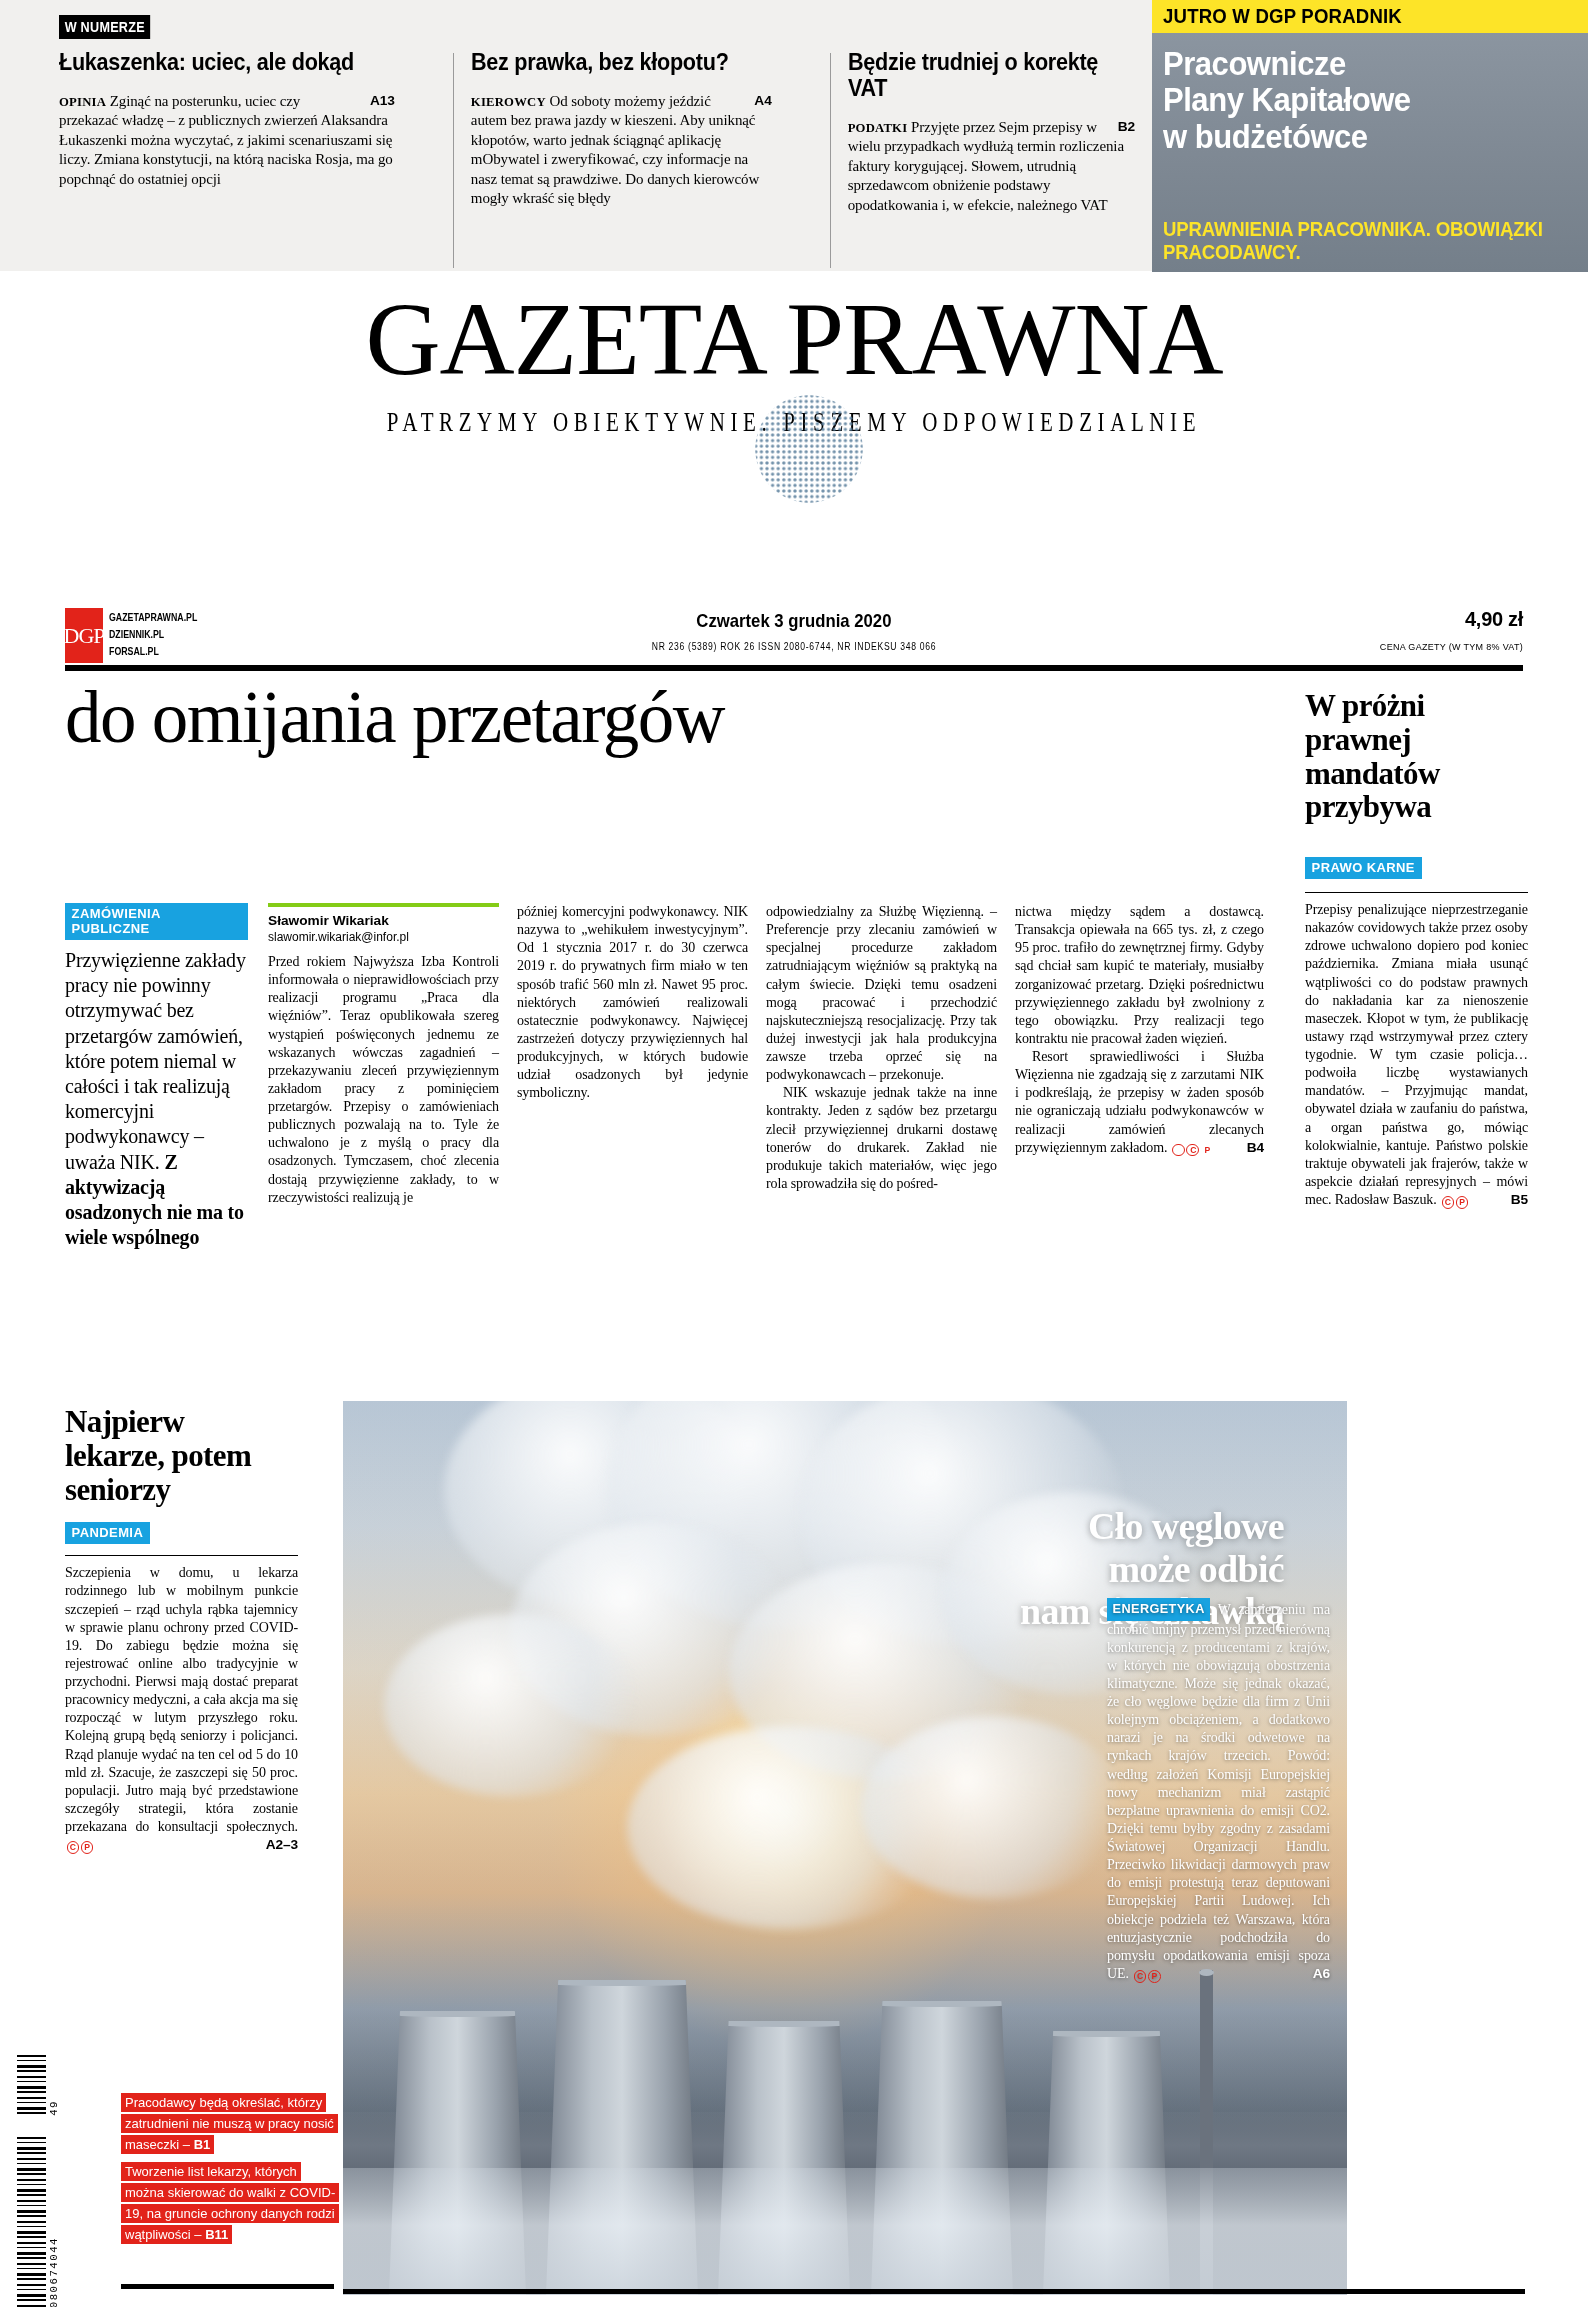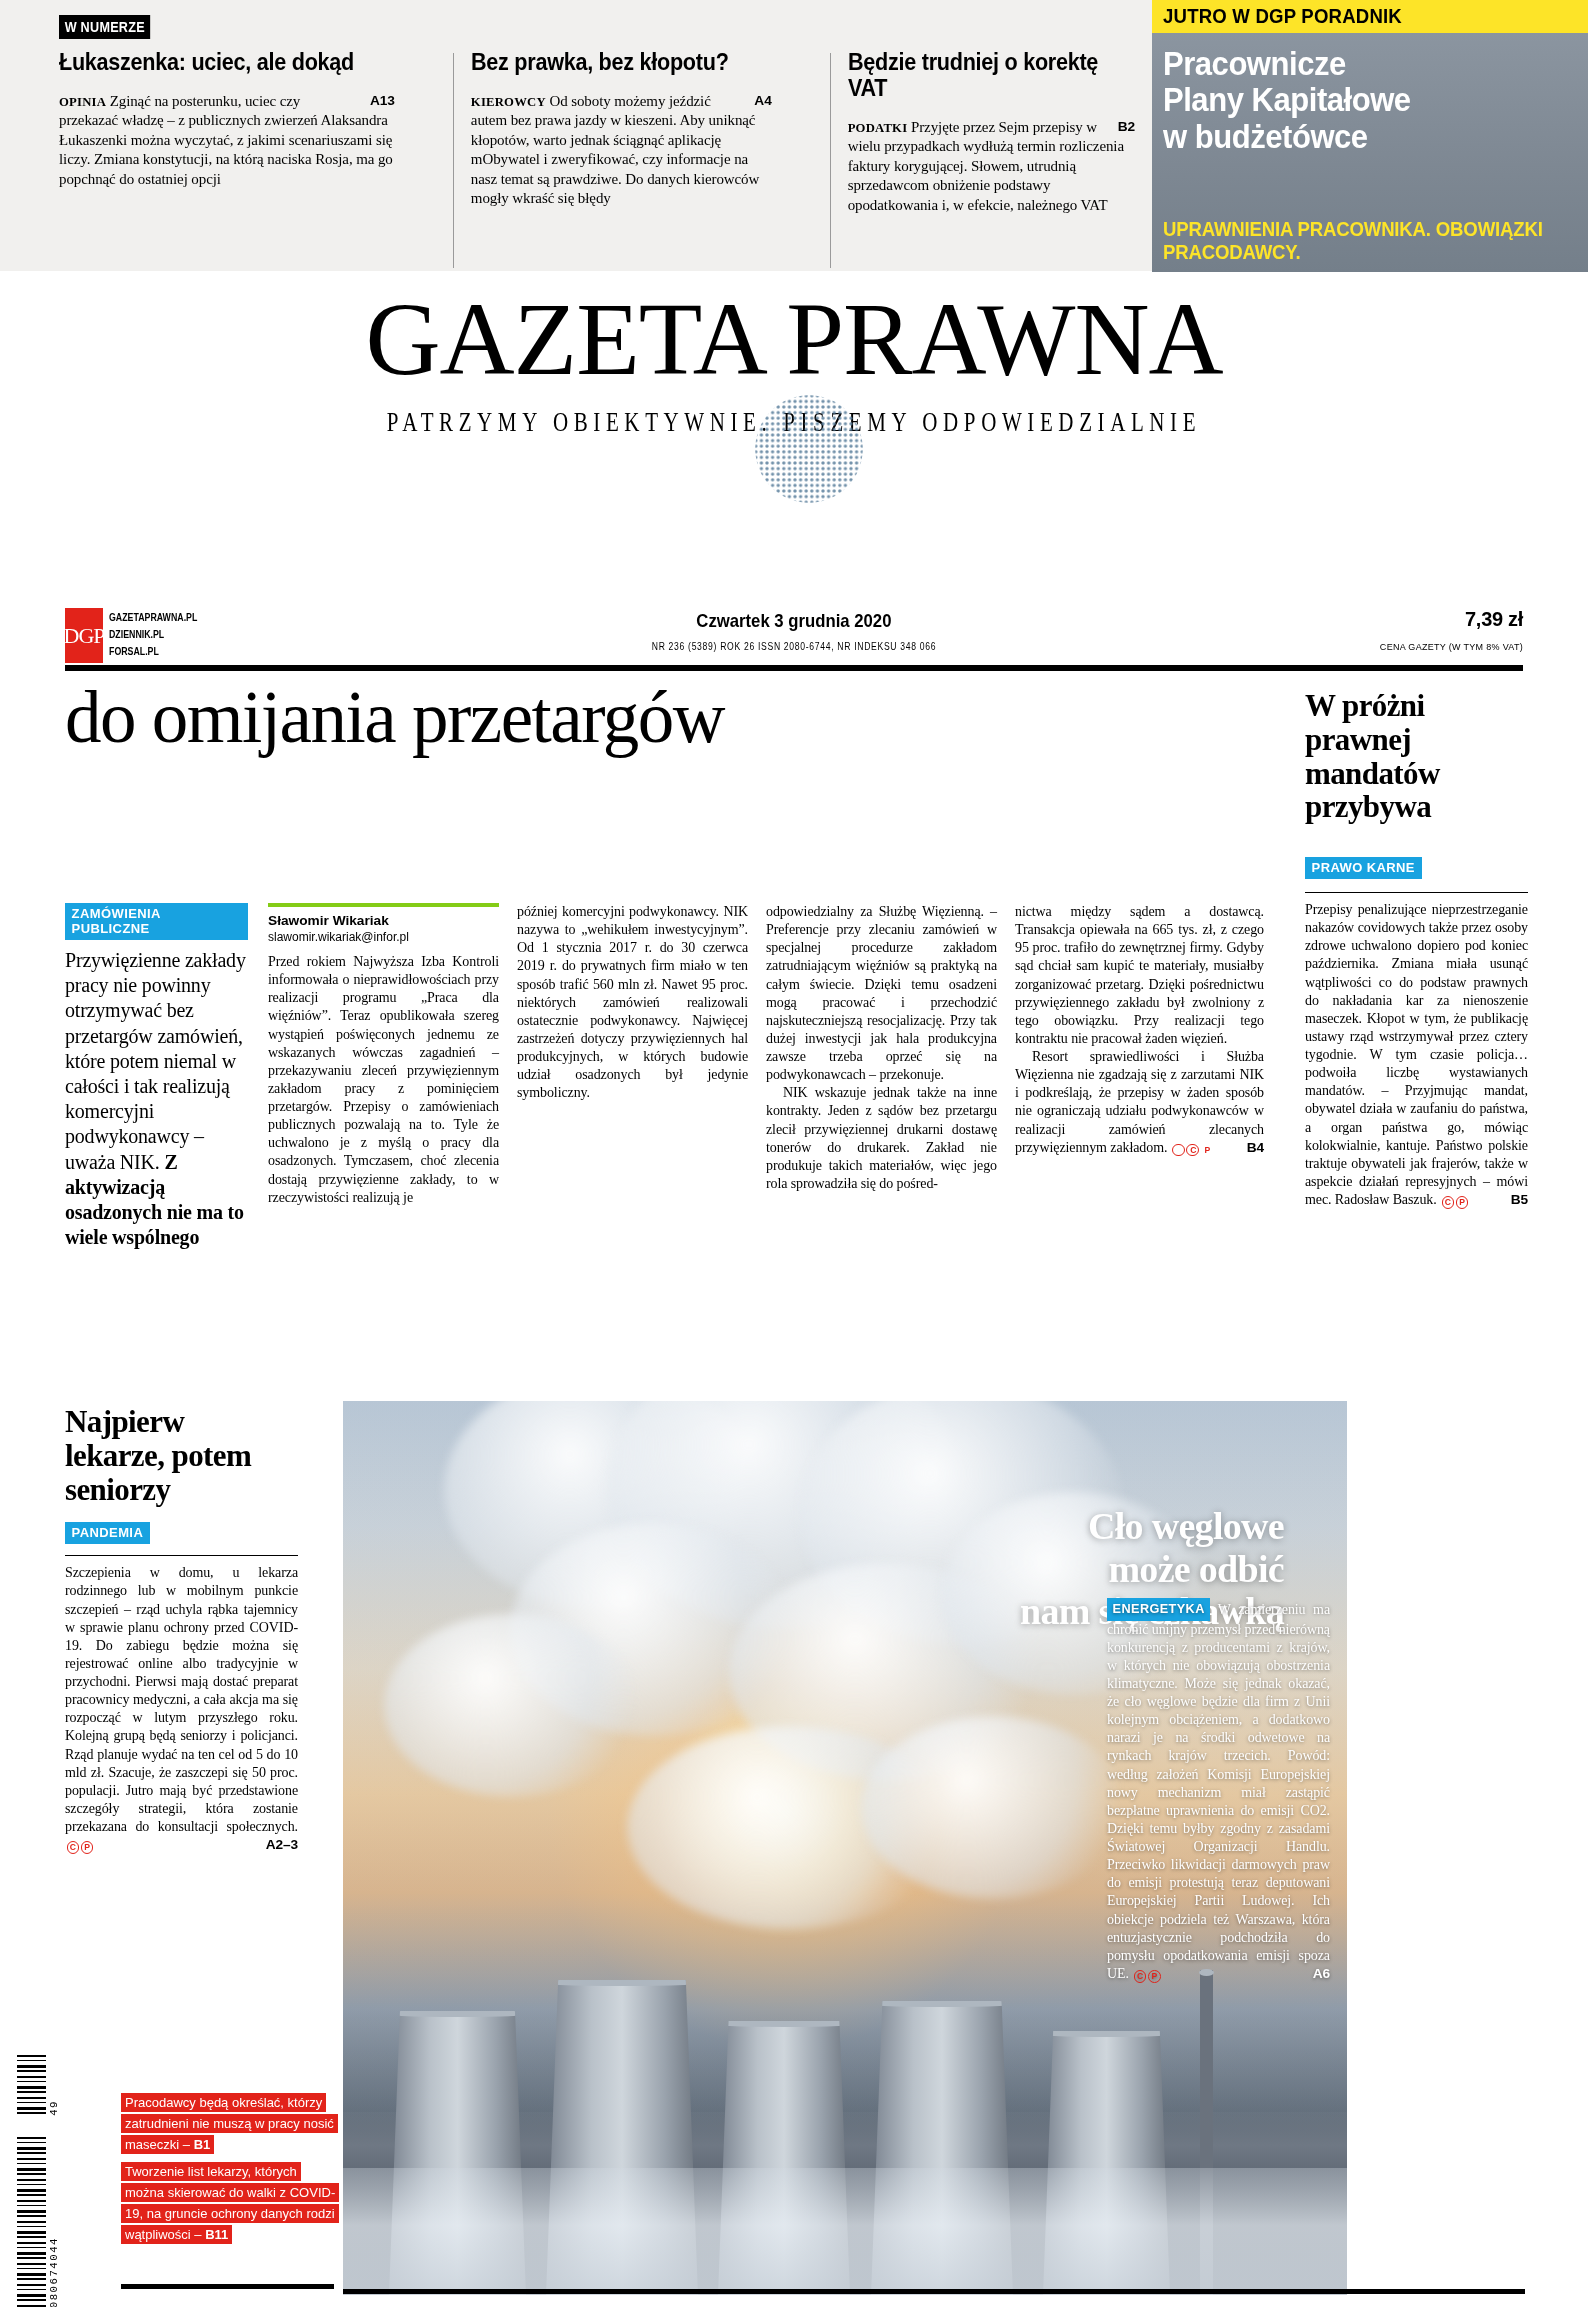--- a/index.html
+++ b/index.html
@@ -350,21 +350,21 @@
   <div class="sites">
     <div>GAZETAPRAWNA.PL</div>
     <div>DZIENNIK.PL</div>
     <div>FORSAL.PL</div>
   </div>
   <div class="date-block">
     <div class="date-main">Czwartek  3 grudnia 2020</div>
     <div class="date-sub">NR 236 (5389) ROK 26 ISSN 2080-6744, NR INDEKSU 348 066</div>
   </div>
   <div class="price-block">
-    <div class="price-main">7,39 zł</div>
+    <div class="price-main">4,90 zł</div>
     <div class="price-sub">CENA GAZETY (W TYM 8% VAT)</div>
   </div>
 </div>
 <div class="rule-thick"></div>
 
 <div class="lede-zone">
   <div class="main-headline">
     <span class="ln">do omijania przetargów</span>
   </div>
 </div>

